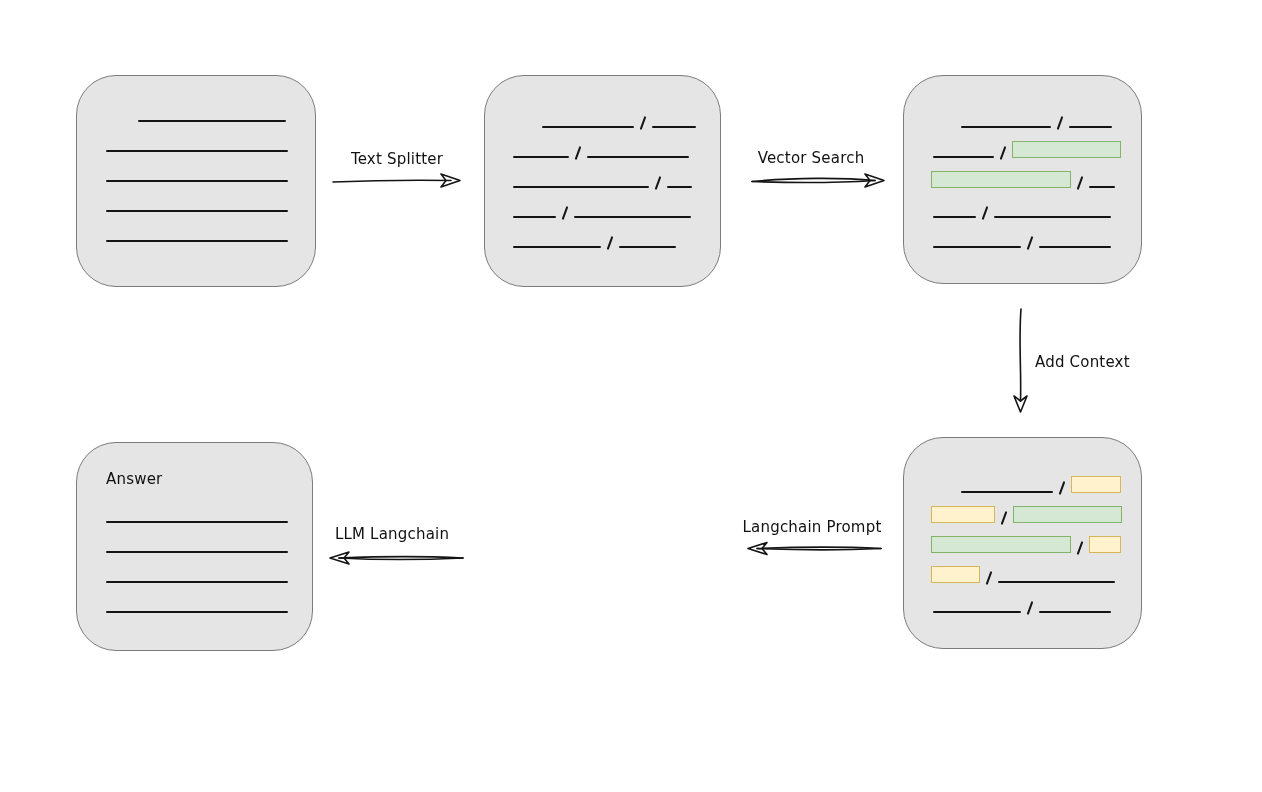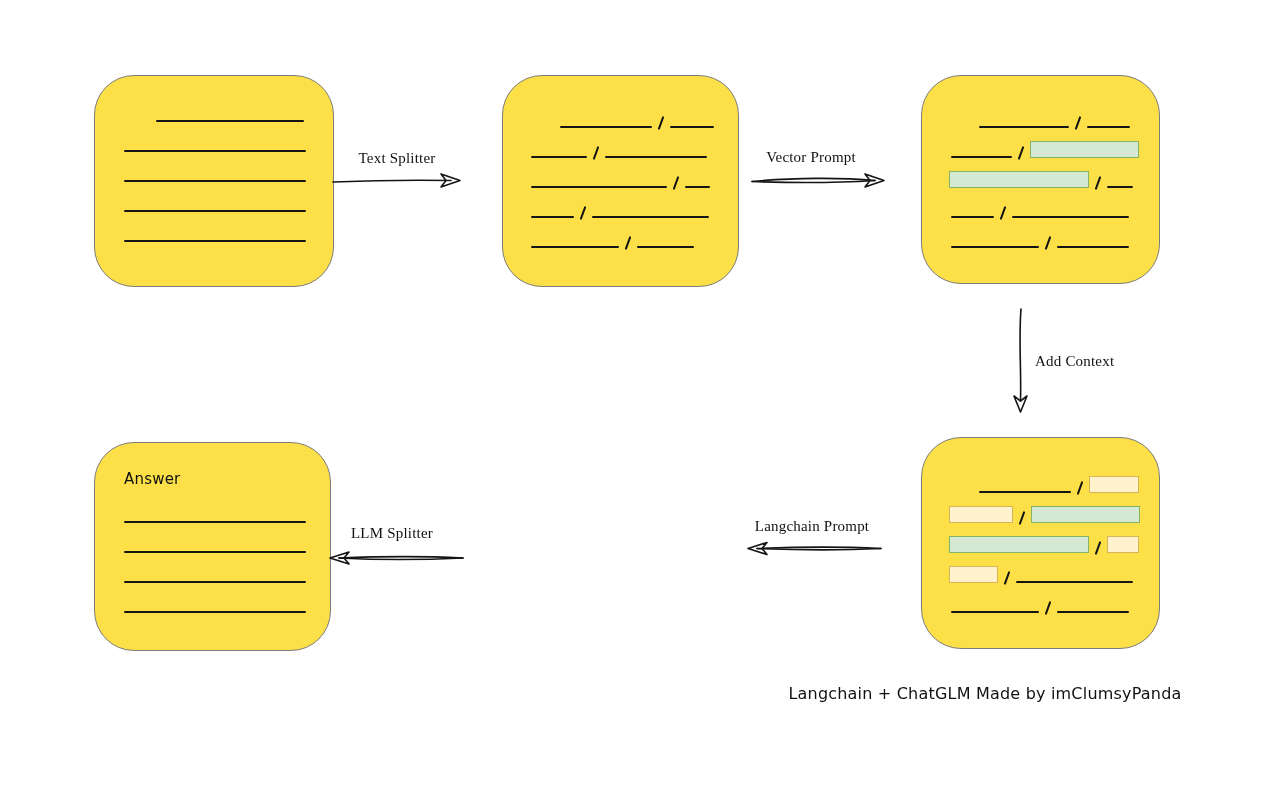--- a/index.html
+++ b/index.html
@@ -2,23 +2,23 @@
 <html style="--green-fill: #d5e8d4; --green-border: #82b366; --yellow-fill: #fff2cc; --yellow-border: #d6b656; --red-fill: #f8cecc; --red-border: #b85450; --box-border: #7c7c7c; --line-color: #141414; --text-color: #111111;"><head>
 <meta charset="utf-8">
 <style>
   html,body { margin:0; padding:0; background:#ffffff; }
   #canvas {
     position:relative; width:1262px; height:792px; background:#ffffff;
     font-family:"DejaVu Sans", "Liberation Sans", sans-serif;
     color:var(--text-color,#111); overflow:hidden;
   }
   .box {
-    position:absolute; background:#fde047;
+    position:absolute; background:#e5e5e5;
     border:1px solid var(--box-border,#7c7c7c);
-    border-radius:40px; box-sizing:border-box;margin-left:18px;
+    border-radius:40px; box-sizing:border-box;
   }
   .b1 { left:76px;  top:75px;  width:240px; height:212px; }
   .b2 { left:484px; top:75px;  width:237px; height:212px; }
   .b3 { left:903px; top:75px;  width:239px; height:209px; }
   .b4 { left:903px; top:437px; width:239px; height:212px; }
   .b5 { left:484px; top:443px; width:231px; height:208px; }
   .b6 { left:76px;  top:442px; width:237px; height:209px; }
 
   .rows { box-sizing:border-box; }
   .b1 .rows { padding-top:16px; }
@@ -45,21 +45,21 @@
   .qbar { width:182px; height:15px; border:1px solid; margin-top:10px; }
 
   .b6 .inner { padding:26px 0 0 29px; }
   .ans-line { width:182px; height:2px; background:var(--line-color,#141414); border-radius:1px; margin-top:28px; }
   .ans-line.first { margin-top:33px; }
 
   .arrow { position:absolute; }
   .arrow path { stroke:var(--line-color,#141414); stroke-width:1.6; fill:none; stroke-linecap:round; stroke-linejoin:round; }
   .arrow-label {
     position:absolute; font-size:15px; letter-spacing:0.2px;
-    color:var(--text-color,#111); white-space:nowrap;font-family:Liberation Serif, serif;
+    color:var(--text-color,#111); white-space:nowrap;
   }
   .centered { text-align:center; }
 
   .footer {
     position:absolute; left:760px; top:684px; width:450px;
     text-align:center; font-size:16px; letter-spacing:0.2px; color:var(--text-color,#111);
   }
 </style>
 </head>
 <body>
@@ -188,42 +188,41 @@
         </div>
     </div>
   </div>
 
   <span class="arrow-label centered" style="left:327px; top:150px; width:140px;">Text Splitter</span>
   <svg class="arrow" style="left:330px; top:168px;" width="136" height="24" viewBox="0 0 136 24">
     <path d="M3,14 C40,12.5 85,12 121,12.5"></path>
     <path d="M111,6 L130,12.5 L111,19 L116,12.5 Z"></path>
   </svg>
 
-  <span class="arrow-label centered" style="left:741px; top:149px; width:140px;">Vector Prompt</span>
+  <span class="arrow-label centered" style="left:741px; top:149px; width:140px;">Vector Search</span>
   <svg class="arrow" style="left:748px; top:168px;" width="140" height="24" viewBox="0 0 140 24">
     <path d="M4,13.5 C45,9.5 95,9.5 127,12.5"></path>
     <path d="M4,13.5 C45,15 95,14.5 127,12.5"></path>
     <path d="M117,6 L136,12.5 L117,19 L122,12.5 Z"></path>
   </svg>
 
   <span class="arrow-label" style="left:1035px; top:353px;">Add Context</span>
   <svg class="arrow" style="left:1008px; top:306px;" width="26" height="112" viewBox="0 0 26 112">
     <path d="M13,3 C10.5,35 13.5,65 12.5,95"></path>
     <path d="M6,90 L12.5,106 L19,90 L12.5,95 Z"></path>
   </svg>
 
   <span class="arrow-label centered" style="left:732px; top:518px; width:160px;">Langchain Prompt</span>
   <svg class="arrow" style="left:740px; top:536px;" width="144" height="24" viewBox="0 0 144 24">
     <path d="M141,12.5 C100,10.5 55,11 17,12.5"></path>
     <path d="M141,12.5 C100,14.5 55,14 17,12.5"></path>
     <path d="M27,6.5 L8,12.5 L27,18.5 L22,12.5 Z"></path>
   </svg>
 
-  <span class="arrow-label centered" style="left:322px; top:525px; width:140px;">LLM Splitter</span>
+  <span class="arrow-label centered" style="left:322px; top:525px; width:140px;">LLM Langchain</span>
   <svg class="arrow" style="left:322px; top:545px;" width="144" height="24" viewBox="0 0 144 24">
     <path d="M141,13 C100,11 55,11.5 17,13"></path>
     <path d="M141,13 C100,15 55,15 17,13"></path>
     <path d="M27,7 L8,13 L27,19 L22,13 Z"></path>
   </svg>
 
-  <div class="footer">Langchain + ChatGLM Made by imClumsyPanda</div>
 
 </div>
 
 </body></html>

